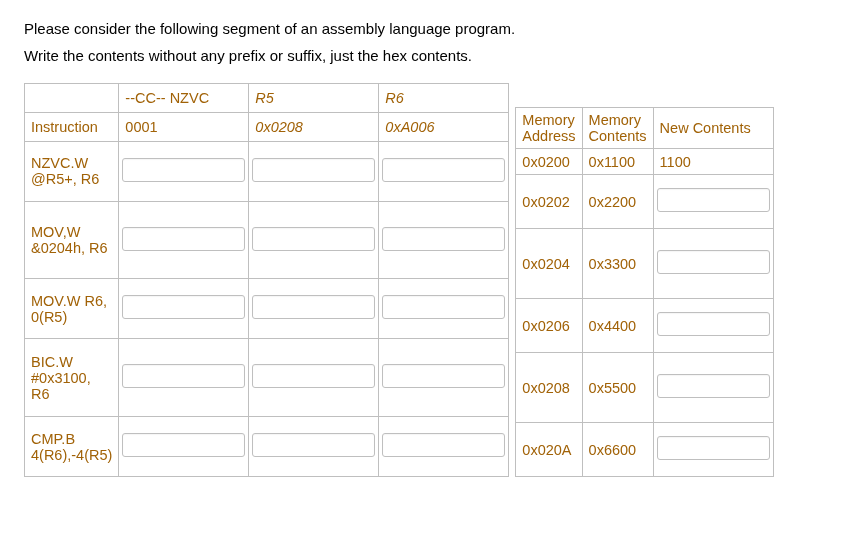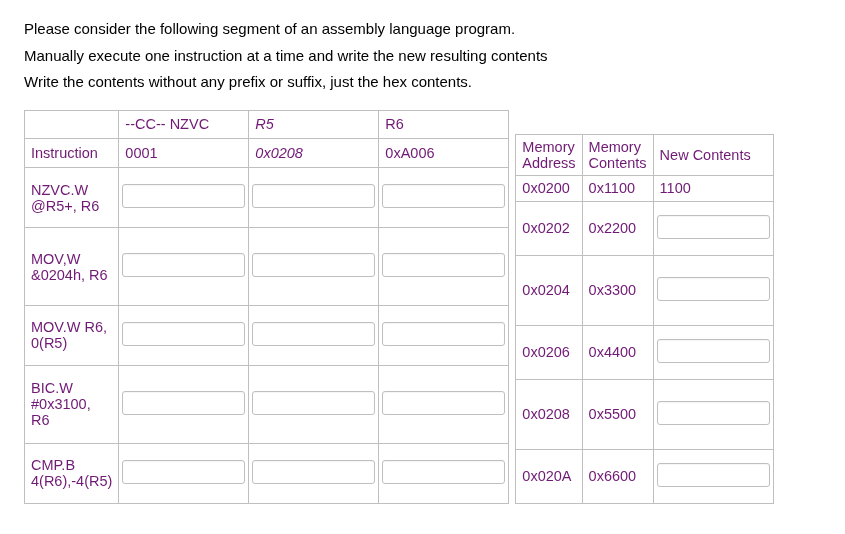--- a/index.html
+++ b/index.html
@@ -25,31 +25,31 @@
   table {
     border-collapse: collapse;
   }
   td, th {
     border: 1px solid #bfbfbf;
     padding: 4px 6px;
     font-weight: normal;
     text-align: left;
     vertical-align: middle;
     font-size: 14.5px;
-    color: #701a75;
+    color: #a16207;
     height: 26px;
     box-sizing: border-box;
   }
   .left-table {
     flex: 0 0 auto;
   }
   .left-table td.col-instr { width: 86px; }
   .left-table td.col-cc    { width: 130px; }
   .left-table td.col-r5    { width: 130px; font-style: italic; }
-  .left-table td.col-r6    { width: 130px; }
+  .left-table td.col-r6    { width: 130px; font-style: italic; }
   .right-table {
     margin-left: 6px;
     margin-top: 24px;
   }
   .right-table td.col-addr  { width: 66px; }
   .right-table td.col-cont  { width: 70px; }
   .right-table td.col-new   { width: 120px; }
 
   .input-box {
     display: inline-block;
@@ -68,21 +68,20 @@
     padding: 3px 3px;
   }
   .tall td { height: 54px; }
   .tall3 td { height: 70px; }
 </style>
 </head>
 <body>
 
 <div class="prompt">
   <p>Please consider the following  segment of an assembly language program.</p>
-  <p>Manually execute one instruction at a time and write the new resulting contents</p>
   <p>Write the contents without any prefix or suffix, just the hex contents.</p>
 </div>
 
 <div class="tables-wrap">
 
   <table class="left-table">
     <tbody>
         <tr>
       <td class="col-instr"></td>
       <td class="col-cc">--CC--  NZVC</td>

